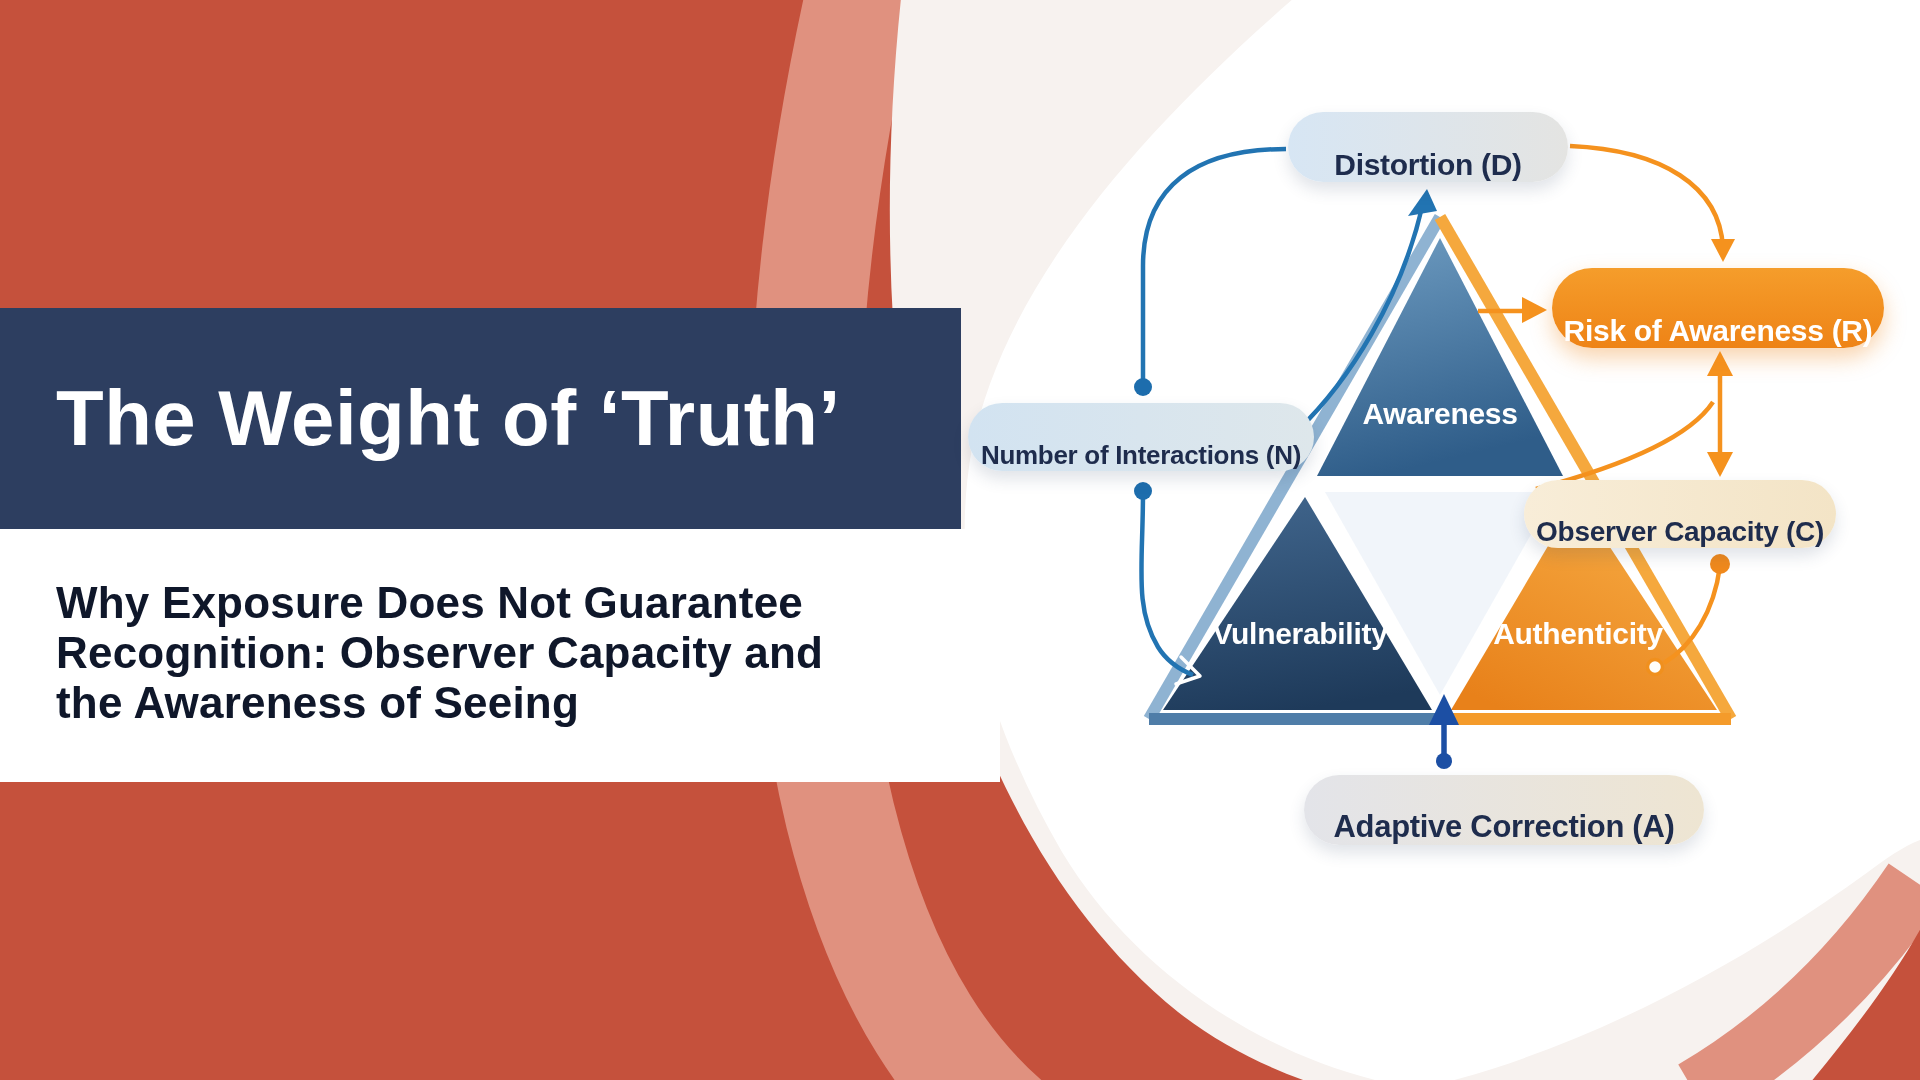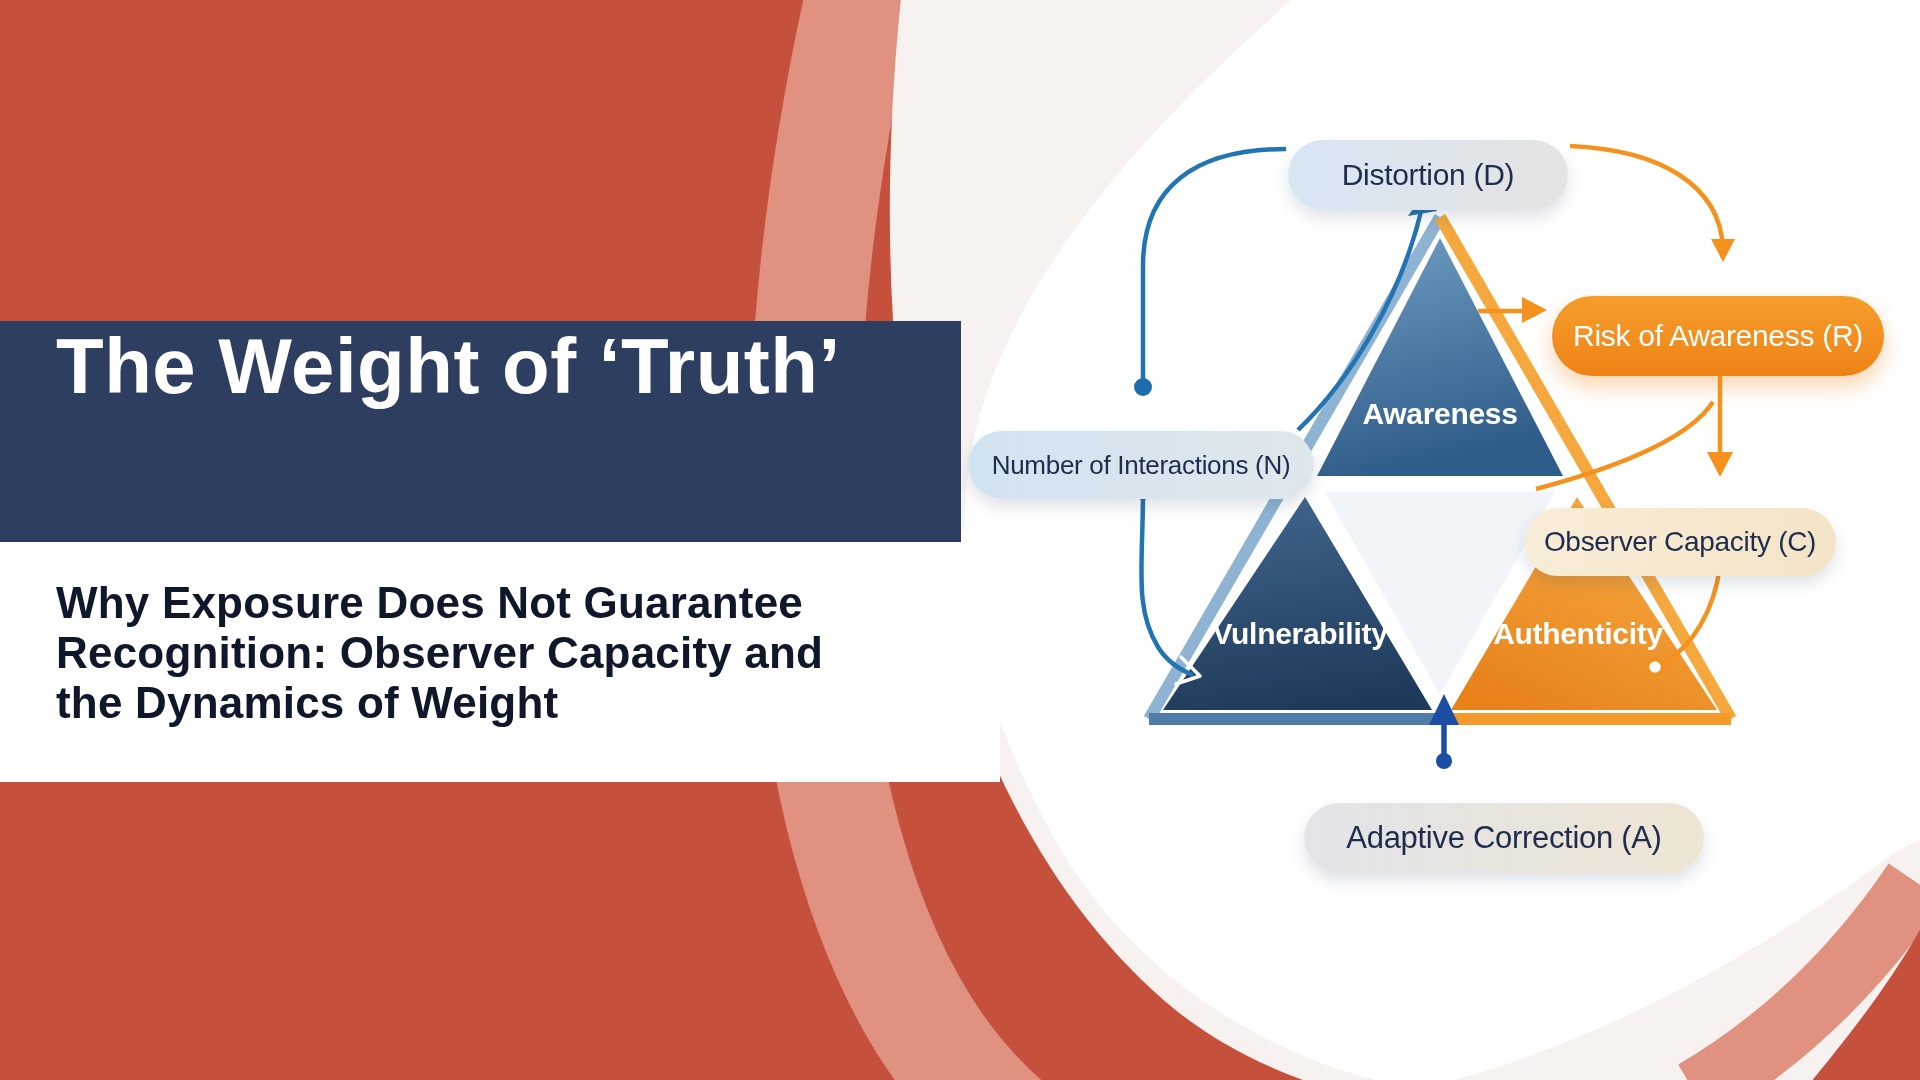--- a/index.html
+++ b/index.html
@@ -5,36 +5,36 @@
   html,body{margin:0;padding:0;background:#222;}
   .stage{
     position:relative;width:1920px;height:1080px;overflow:hidden;
     font-family:"Liberation Sans","DejaVu Sans",sans-serif;
     background:#c5513c;
   }
   .stage svg{position:absolute;left:0;top:0;}
   
   .title-banner{
     position:absolute;left:0;top:308px;width:961px;height:221px;
-    background:#2d3e60;display:flex;z-index:4;margin-top:13px;
+    background:#2d3e60;display:flex;align-items:center;z-index:4;
   }
   .title-banner h1{
     margin:0;padding-left:56px;color:#ffffff;font-size:78px;font-weight:700;
     letter-spacing:.5px;white-space:nowrap;
   }
   .subtitle-block{
     position:absolute;left:56px;top:578px;z-index:4;
     color:#0f172a;font-size:44px;font-weight:700;line-height:50px;letter-spacing:.2px;
   }
   .subtitle-block span{display:block;}
   
   .pill{
-    position:absolute;z-index:6;display:flex;align-items:center;justify-content:center;
-    border-radius:999px;white-space:nowrap;font-weight:400;letter-spacing:-.3px;
-    color:#1e2c4d;box-shadow:0 8px 16px rgba(50,70,100,.15);margin-top:28px;
+    position:absolute;z-index:6;display:flex;align-items:flex-end;justify-content:center;
+    border-radius:999px;white-space:nowrap;font-weight:700;letter-spacing:-.3px;
+    color:#1e2c4d;box-shadow:0 8px 16px rgba(50,70,100,.15);
   }
   .pill-distortion{left:1288px;top:112px;width:280px;height:70px;font-size:30px;
     background:linear-gradient(90deg,#d7e6f4,#e4e4e2);}
   .pill-risk{left:1552px;top:268px;width:332px;height:80px;font-size:30px;color:#ffffff;
     background:linear-gradient(180deg,#f59d2b,#ee8316);
     box-shadow:0 10px 22px rgba(238,131,22,.35);}
   .pill-interactions{left:968px;top:403px;width:346px;height:68px;font-size:26px;
     background:linear-gradient(90deg,#d2e3f1,#dee7eb);}
   .pill-observer{left:1524px;top:480px;width:312px;height:68px;font-size:28px;
     background:linear-gradient(90deg,#f8edd8,#f3e4c6);}
@@ -62,21 +62,21 @@
     <path d="M 1695 1093 C 1790 1037 1862 962 1916 882" fill="none" stroke="#e0917f" stroke-width="66"></path>
     <path d="M 1800 1095 C 1856 1028 1898 972 1928 915 L 1935 1095 Z" fill="#c5513c"></path>
   </svg>
 
   <div class="title-banner">
     <h1>The Weight of ‘Truth’</h1>
   </div>
   <div class="subtitle-block">
     <span>Why Exposure Does Not Guarantee</span>
     <span>Recognition: Observer Capacity and</span>
-    <span>the Dynamics of Weight</span>
+    <span>the Awareness of Seeing</span>
   </div>
 
   <svg width="1920" height="1080" viewBox="0 0 1920 1080" style="z-index:5">
     <defs>
       <linearGradient id="gAw" x1="0" y1="0" x2="0.25" y2="1">
         <stop offset="0" stop-color="#6f9dc2"></stop>
           <stop offset="1" stop-color="#2f5d89"></stop>
       </linearGradient>
       <linearGradient id="gVu" x1="0.3" y1="0" x2="0.5" y2="1">
         <stop offset="0" stop-color="#40658c"></stop>

